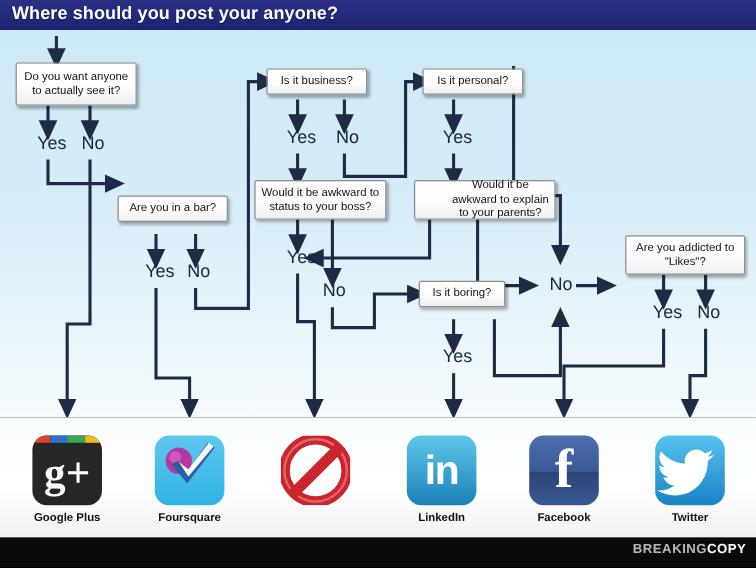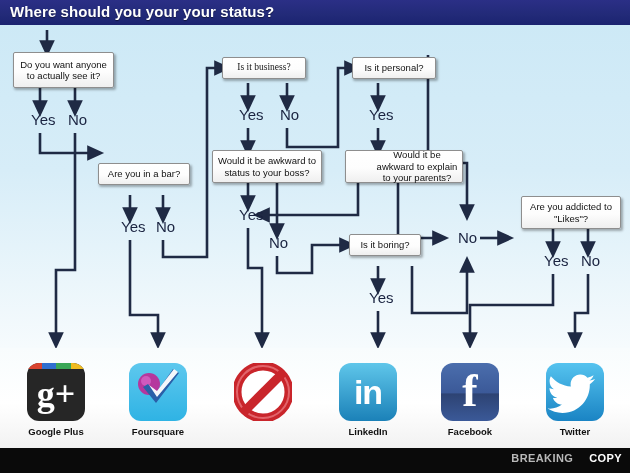--- a/index.html
+++ b/index.html
@@ -28,21 +28,21 @@
     position:absolute;left:0;top:348px;width:630px;height:100px;
     background:linear-gradient(180deg,#f8fcfd 0%,#ffffff 55%,#f2f2f2 100%);
   }
   #footer{
     position:absolute;left:0;top:448px;width:630px;height:25px;background:#0a0a0a;
   }
   #brand{
     position:absolute;right:8px;top:452px;font-size:11px;letter-spacing:.4px;
   }
   #brand .b1{color:#b9b9b9;font-weight:bold;}
-  #brand .b2{color:#ffffff;font-weight:bold;padding-left:16px;}
+  #brand .b2{color:#ffffff;font-weight:bold;}
 
   
   .box{
     position:absolute;box-sizing:border-box;
     background:linear-gradient(180deg,#ffffff 0%,#fdfdfd 55%,#efefef 100%);
     border:1px solid #8e8e8e;border-radius:2px;
     box-shadow:1.5px 2px 2.5px rgba(0,0,0,.30);
     color:#111;font-size:9.5px;line-height:11.5px;
     display:flex;align-items:center;justify-content:center;text-align:center;
     padding:2px 4px;
@@ -87,21 +87,21 @@
   }
   
   .tw{background:linear-gradient(180deg,#55c3ef 0%,#1a84c4 100%);}
 </style>
 </head>
 <body>
 
 <div id="stage">
 
   <div id="header">
-    <div id="header-title">Where should you your your status?</div>
+    <div id="header-title">Where should you post your anyone?</div>
   </div>
 
   <div id="canvas">
 
     <svg id="wires" viewBox="0 0 630 323" width="630" height="323">
       <defs>
         <marker id="ah" markerWidth="7" markerHeight="7" refX="3.0" refY="3" orient="auto">
           <path d="M0,0 L6.5,3 L0,6 Z" fill="#1f2a44"></path>
         </marker>
       </defs>
@@ -161,21 +161,21 @@
         <path d="M75,108 L75,245 L56,245 L56,315"></path>
 
         <path d="M130,215 L130,290 L158,290 L158,315"></path>
       </g>
     </svg>
 
     <div class="box" style="left:13px;top:27px;width:101px;height:36px;">Do you want anyone to actually see it?</div>
 
     <div class="box" style="left:98px;top:138px;width:92px;height:22px;">Are you in a bar?</div>
 
-    <div class="box" style="left:222px;top:32px;width:84px;height:22px;font-family:Liberation Serif, serif;">Is it business?</div>
+    <div class="box" style="left:222px;top:32px;width:84px;height:22px;">Is it business?</div>
 
     <div class="box" style="left:352px;top:32px;width:84px;height:22px;">Is it personal?</div>
 
     <div class="box" style="left:212px;top:125px;width:110px;height:33px;">Would it be awkward to status to your boss?</div>
 
     <div class="box" style="left:345px;top:125px;width:118px;height:33px;padding-left:30px;">Would it be awkward to explain to your parents?</div>
 
     <div class="box" style="left:349px;top:209px;width:72px;height:22px;">Is it boring?</div>
 
     <div class="box" style="left:521px;top:171px;width:100px;height:33px;">Are you addicted to "Likes"?</div>

